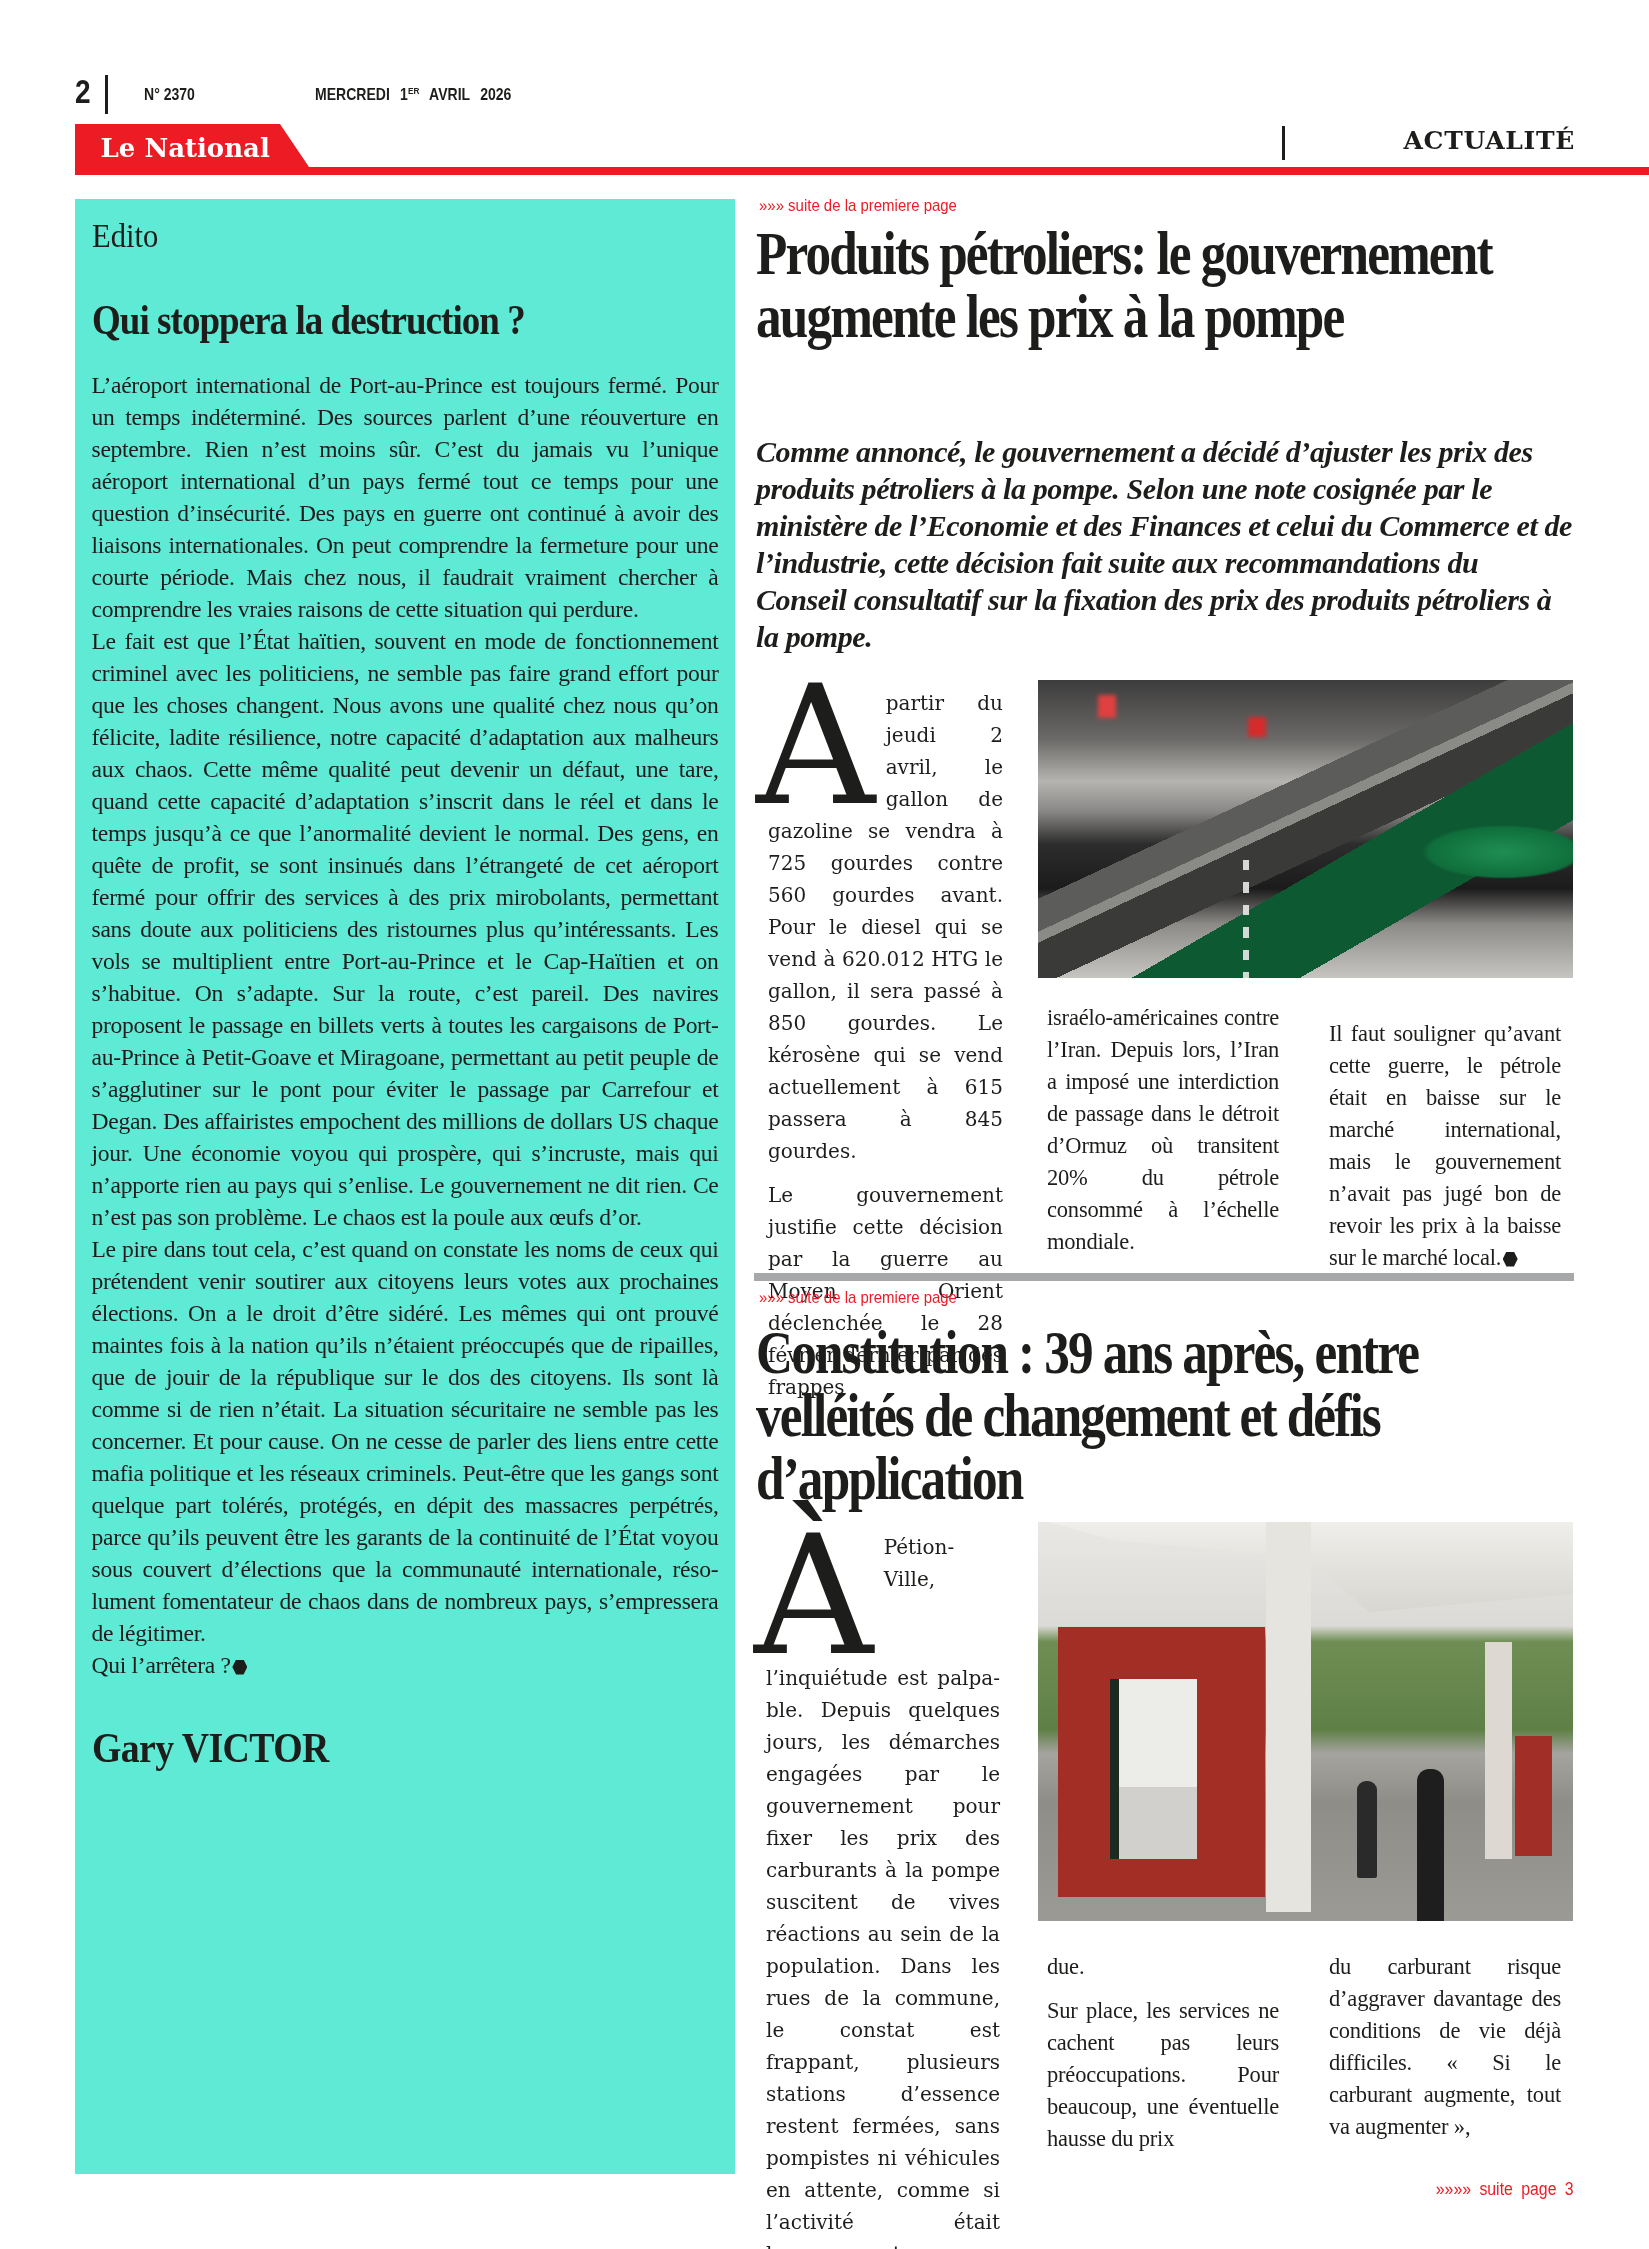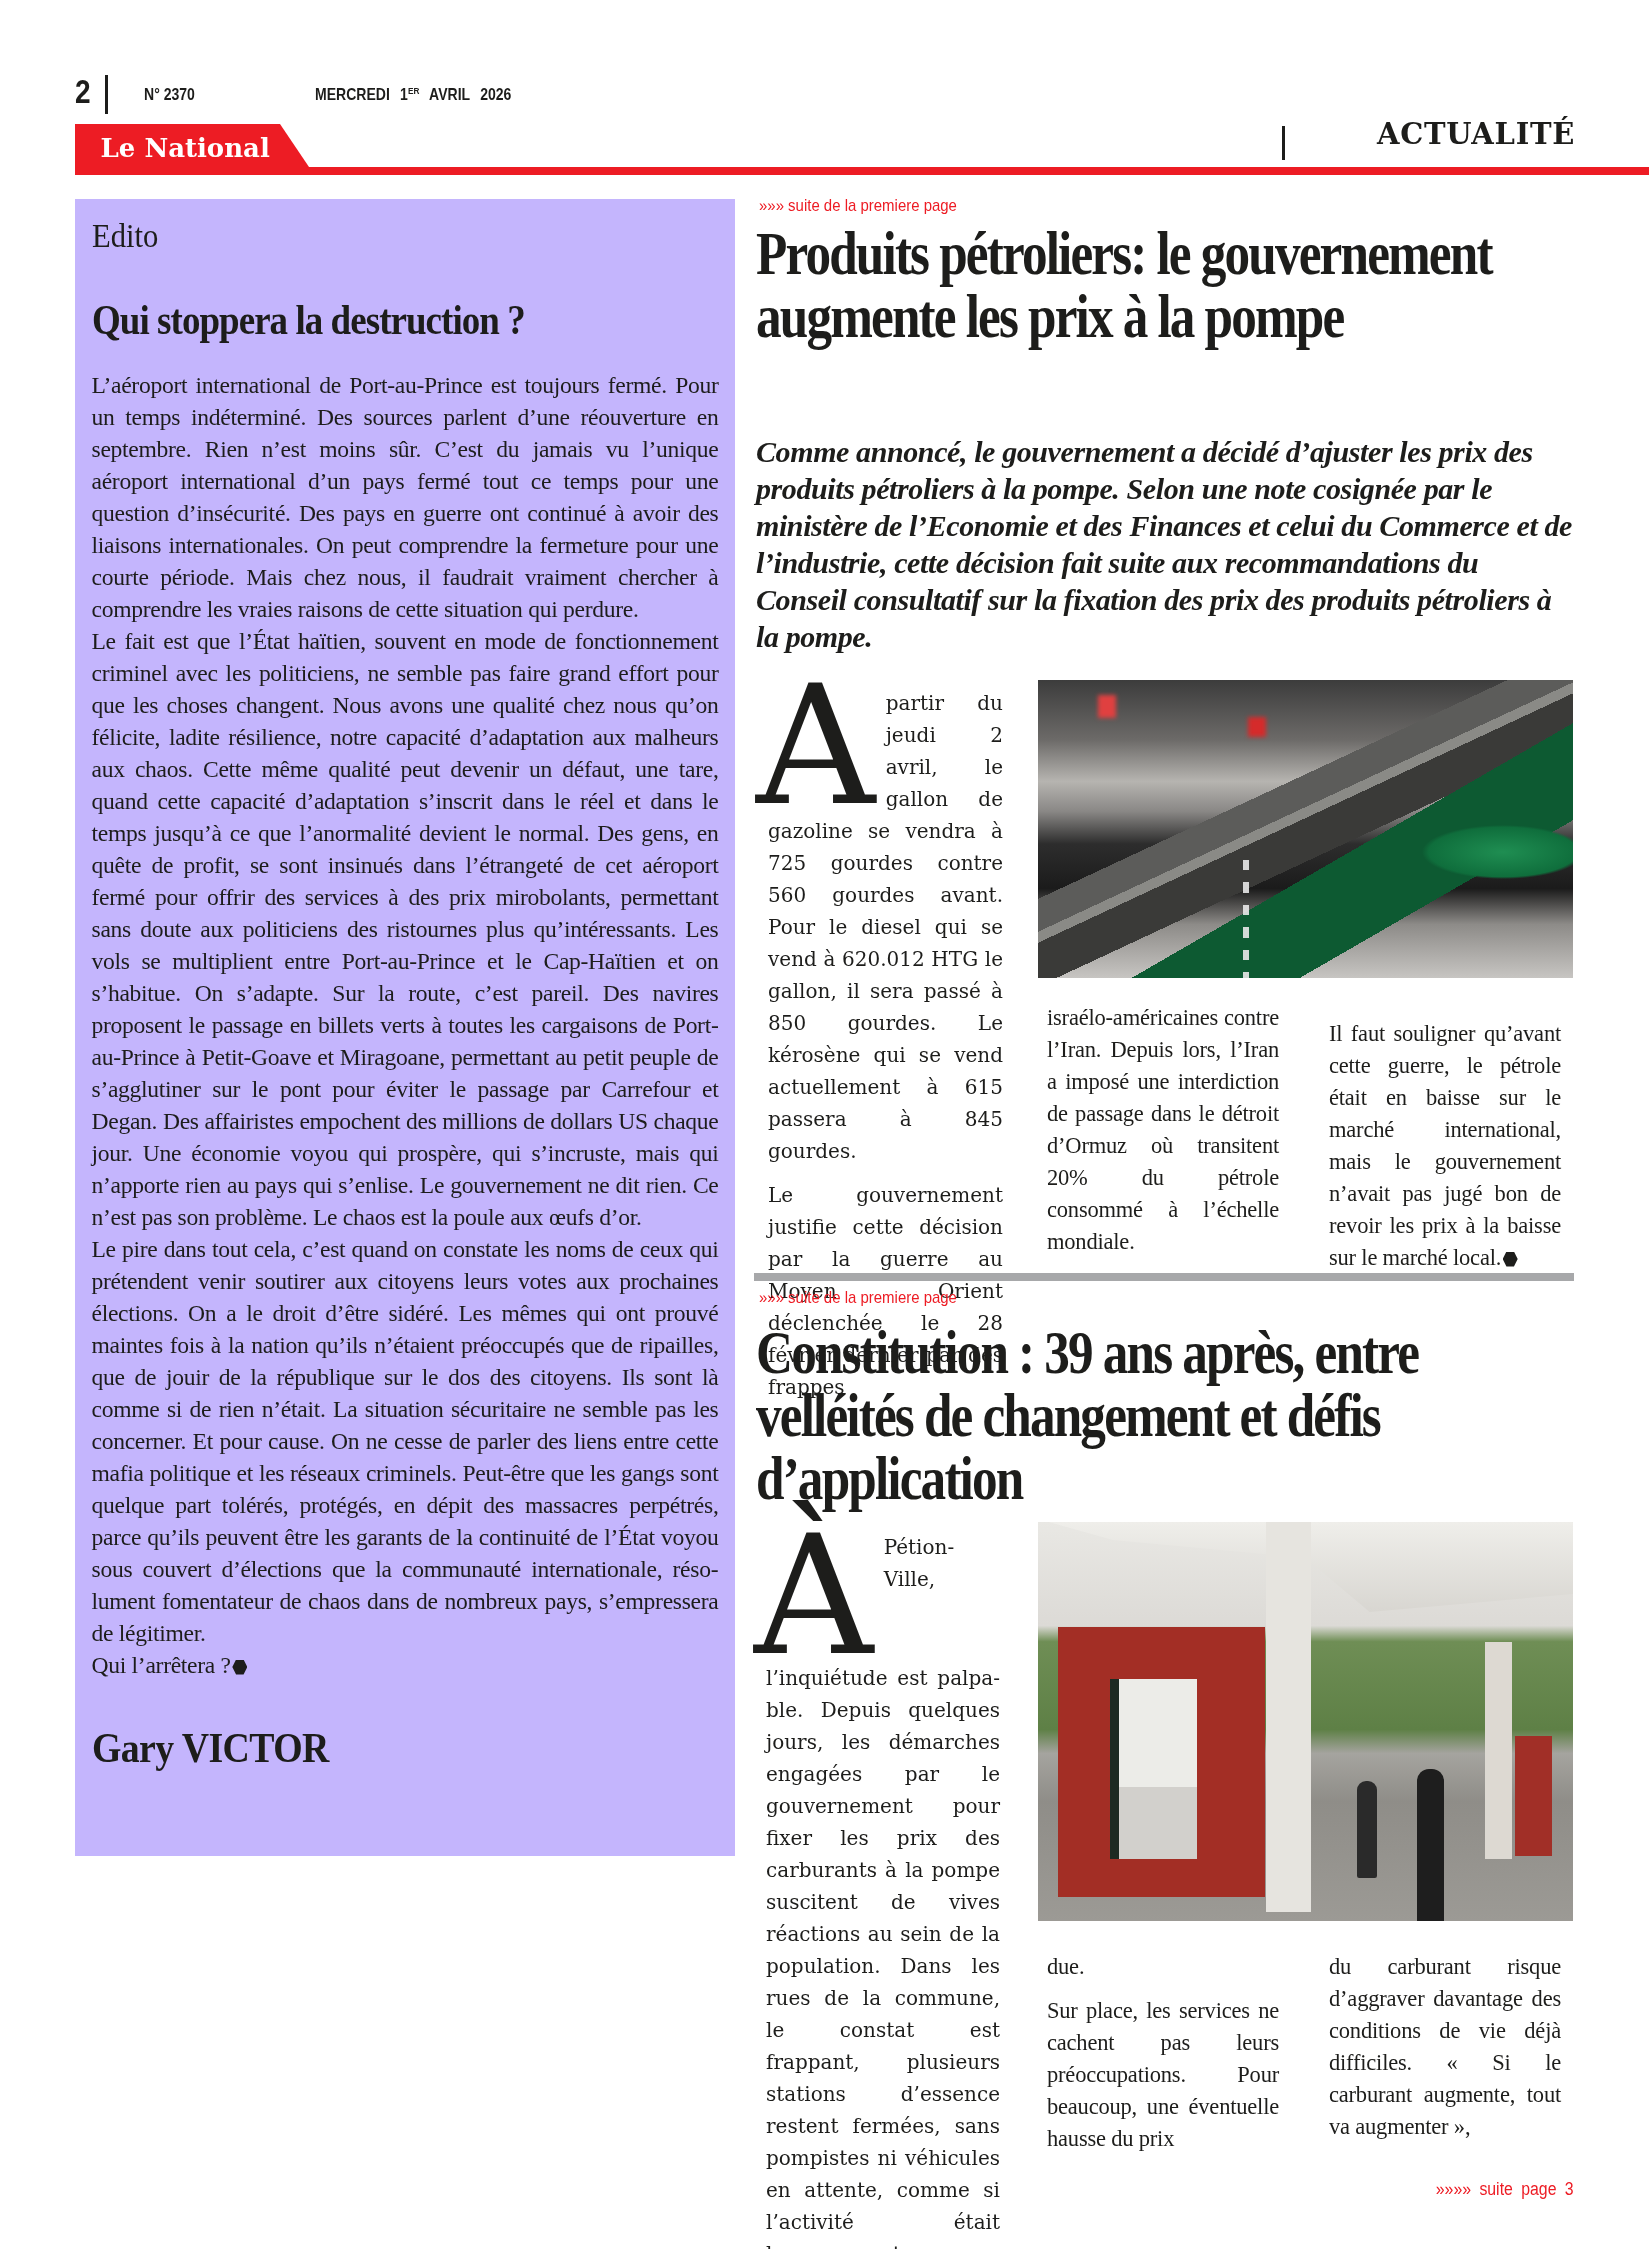--- a/index.html
+++ b/index.html
@@ -12,24 +12,24 @@
   .page-sep { position: absolute; left: 30px; top: 1.5px; width: 3px; height: 39px; background: #1d1d1b; }
   .issue { position: absolute; left: 69px; top: 12px; font-family: "Liberation Sans", sans-serif; font-weight: 700; font-size: 16.5px; transform: scaleX(0.85); transform-origin: left; }
   .date { position: absolute; left: 240px; top: 12px; font-family: "Liberation Sans", sans-serif; font-weight: 700; font-size: 16.5px; word-spacing: 7.5px; transform: scaleX(0.85); transform-origin: left; white-space: nowrap; }
   .date sup { font-size: 9.7px; vertical-align: 6px; }
 
   .brand-bar { position: absolute; top: 124px; left: 75px; width: 1500px; height: 51px; }
   .brand-tab { position: absolute; left: 0; top: 0; height: 51px; width: 234px; background: #ed1c24; clip-path: polygon(0 0, 205px 0, 234px 43px, 234px 51px, 0 51px); }
   .brand-label { position: absolute; left: 25.5px; top: 9px; color: #fff; font-family: "DejaVu Serif", serif; font-weight: 700; font-size: 26px; letter-spacing: 0px; }
   .brand-line { position: absolute; left: 150px; top: 43px; width: 1425px; height: 7.5px; background: #ed1c24; }
   .section-sep { position: absolute; left: 1282px; top: 126px; width: 3px; height: 34px; background: #1d1d1b; }
-  .section-label { position: absolute; right: 75px; top: 117px; font-family: "DejaVu Serif", serif; font-weight: 700; font-size: 29px; letter-spacing: 0.7px; color: #1d1d1b; }
+  .section-label { position: absolute; right: 75px; top: 126px; font-family: "DejaVu Serif", serif; font-weight: 700; font-size: 25px; letter-spacing: 0.7px; color: #1d1d1b; }
 
   
-  .edito { position: absolute; left: 75px; top: 199px; width: 660px; height: 1657px; background: #c4b5fd; padding: 16.5px 16.5px 0 16.5px; }
+  .edito { position: absolute; left: 75px; top: 199px; width: 660px; height: 1975px; background: #5eead4; padding: 16.5px 16.5px 0 16.5px; }
   .edito-kicker { font-size: 34px; font-weight: 400; line-height: 40px; color: #1d1d1b; transform: scaleX(0.9); transform-origin: left; }
   .edito-title { margin-top: 39px; font-size: 43px; font-weight: 700; line-height: 49px; letter-spacing: -1.1px; transform: scaleX(0.86); transform-origin: left; white-space: nowrap; }
   .edito-body { margin-top: 25.5px; font-size: 23.6px; line-height: 32px; text-align: justify; letter-spacing: -0.3px; hyphens: manual; }
   .edito-body p { margin: 0; }
   .end-mark { display: inline-block; width: 15px; height: 15px; background: #1d1d1b; clip-path: polygon(25% 0, 75% 0, 100% 50%, 75% 100%, 25% 100%, 0 50%); vertical-align: -1.5px; margin-left: 1.5px; }
   .edito-author { margin-top: 42px; font-size: 43px; font-weight: 700; letter-spacing: -0.7px; transform: scaleX(0.88); transform-origin: left; white-space: nowrap; }
 
   
   .kicker { position: absolute; left: 759px; font-family: "Liberation Sans", sans-serif; font-size: 17px; color: #ed1c24; transform: scaleX(0.88); transform-origin: left; white-space: nowrap; }
   .headline { position: absolute; left: 756px; width: 892px; font-size: 61px; font-weight: 700; line-height: 63px; letter-spacing: -2.2px; transform: scaleX(0.84); transform-origin: left; }

